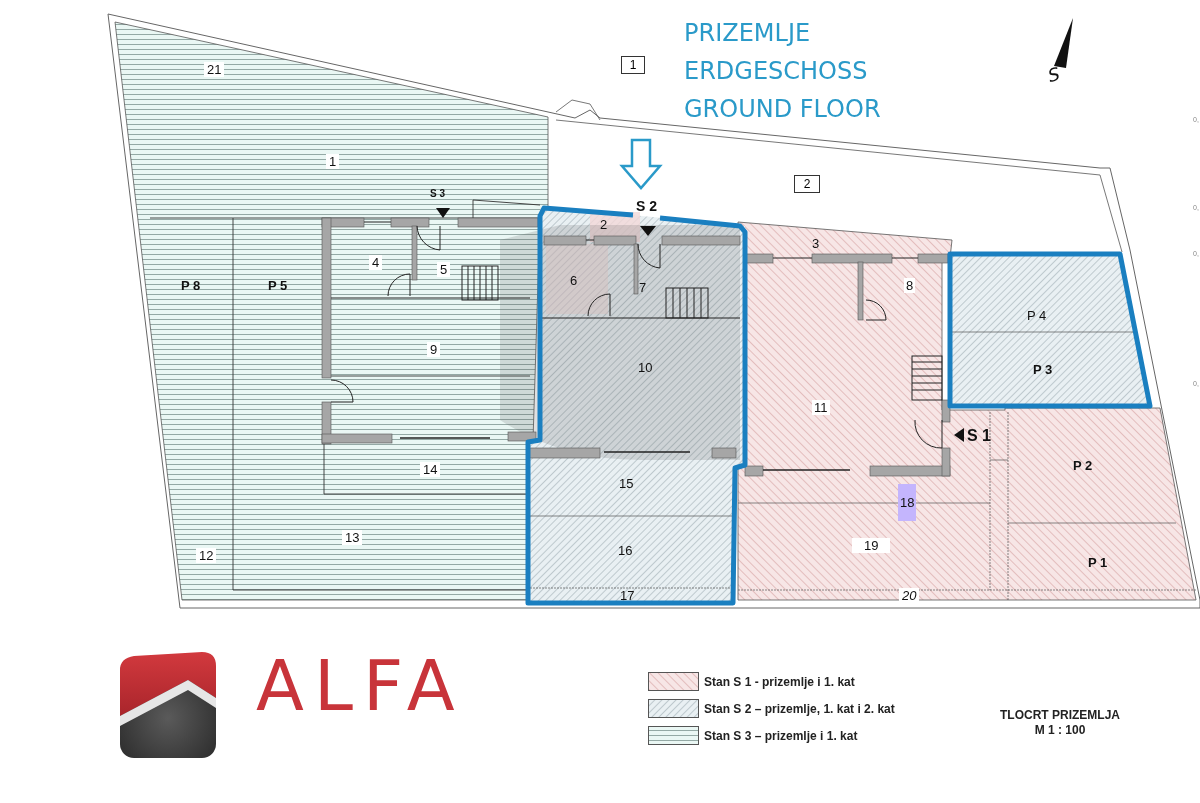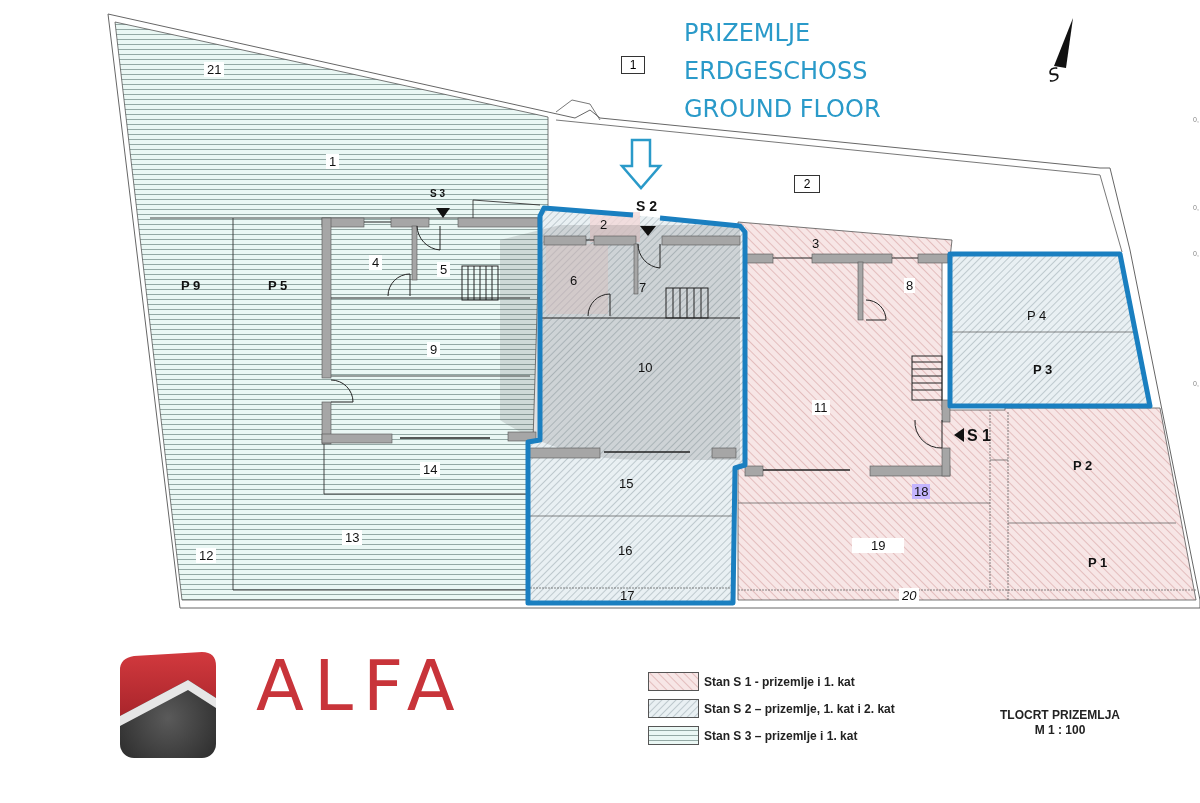--- a/index.html
+++ b/index.html
@@ -182,29 +182,29 @@
   <span style="position:absolute;left:369px;top:255px;background:#fff;padding:0 3px;">4</span>
   <span style="position:absolute;left:437px;top:262px;background:#fff;padding:0 3px;">5</span>
   <span style="position:absolute;left:570px;top:273px;">6</span>
   <span style="position:absolute;left:639px;top:280px;">7</span>
   <span style="position:absolute;left:904px;top:278px;background:#fff;padding:0 2px;">8</span>
   <span style="position:absolute;left:427px;top:342px;background:#fff;padding:0 3px;">9</span>
   <span style="position:absolute;left:638px;top:360px;">10</span>
   <span style="position:absolute;left:812px;top:400px;background:#fff;padding:0 2px;">11</span>
   <span style="position:absolute;left:420px;top:462px;background:#fff;padding:0 3px;">14</span>
   <span style="position:absolute;left:619px;top:476px;text-align:center;">15</span>
-  <span style="position:absolute;left:898px;top:484px;background:#c4b5fd;padding:0 2px;margin-left:14px;">18</span>
+  <span style="position:absolute;left:898px;top:484px;background:#c4b5fd;padding:11px 2px;">18</span>
   <span style="position:absolute;left:342px;top:530px;background:#fff;padding:0 3px;">13</span>
-  <span style="position:absolute;left:852px;top:538px;background:#fff;padding:0 19px;">19</span>
+  <span style="position:absolute;left:852px;top:538px;background:#fff;padding:0 12px;">19</span>
   <span style="position:absolute;left:618px;top:543px;">16</span>
   <span style="position:absolute;left:196px;top:548px;background:#fff;padding:0 3px;">12</span>
   <span style="position:absolute;left:620px;top:588px;">17</span>
   <span style="position:absolute;left:899px;top:588px;background:#fff;padding:0 3px;font-style:italic;">20</span>
 
-  <span style="position:absolute;left:181px;top:278px;font-weight:bold;">P 9</span>
+  <span style="position:absolute;left:181px;top:278px;font-weight:bold;">P 8</span>
   <span style="position:absolute;left:268px;top:278px;font-weight:bold;">P 5</span>
   <span style="position:absolute;left:1027px;top:284px;font-weight:normal;margin-top:24px;">P 4</span>
   <span style="position:absolute;left:1033px;top:362px;font-weight:bold;">P 3</span>
   <span style="position:absolute;left:1073px;top:458px;font-weight:bold;">P 2</span>
   <span style="position:absolute;left:1088px;top:555px;font-weight:bold;">P 1</span>
 </div>
 
 <div style="position:absolute;left:1193px;top:0;font-size:7px;color:#888;font-family:'Liberation Sans',sans-serif;">
   <span style="position:absolute;top:116px;">0,</span>
   <span style="position:absolute;top:204px;">0,</span>

